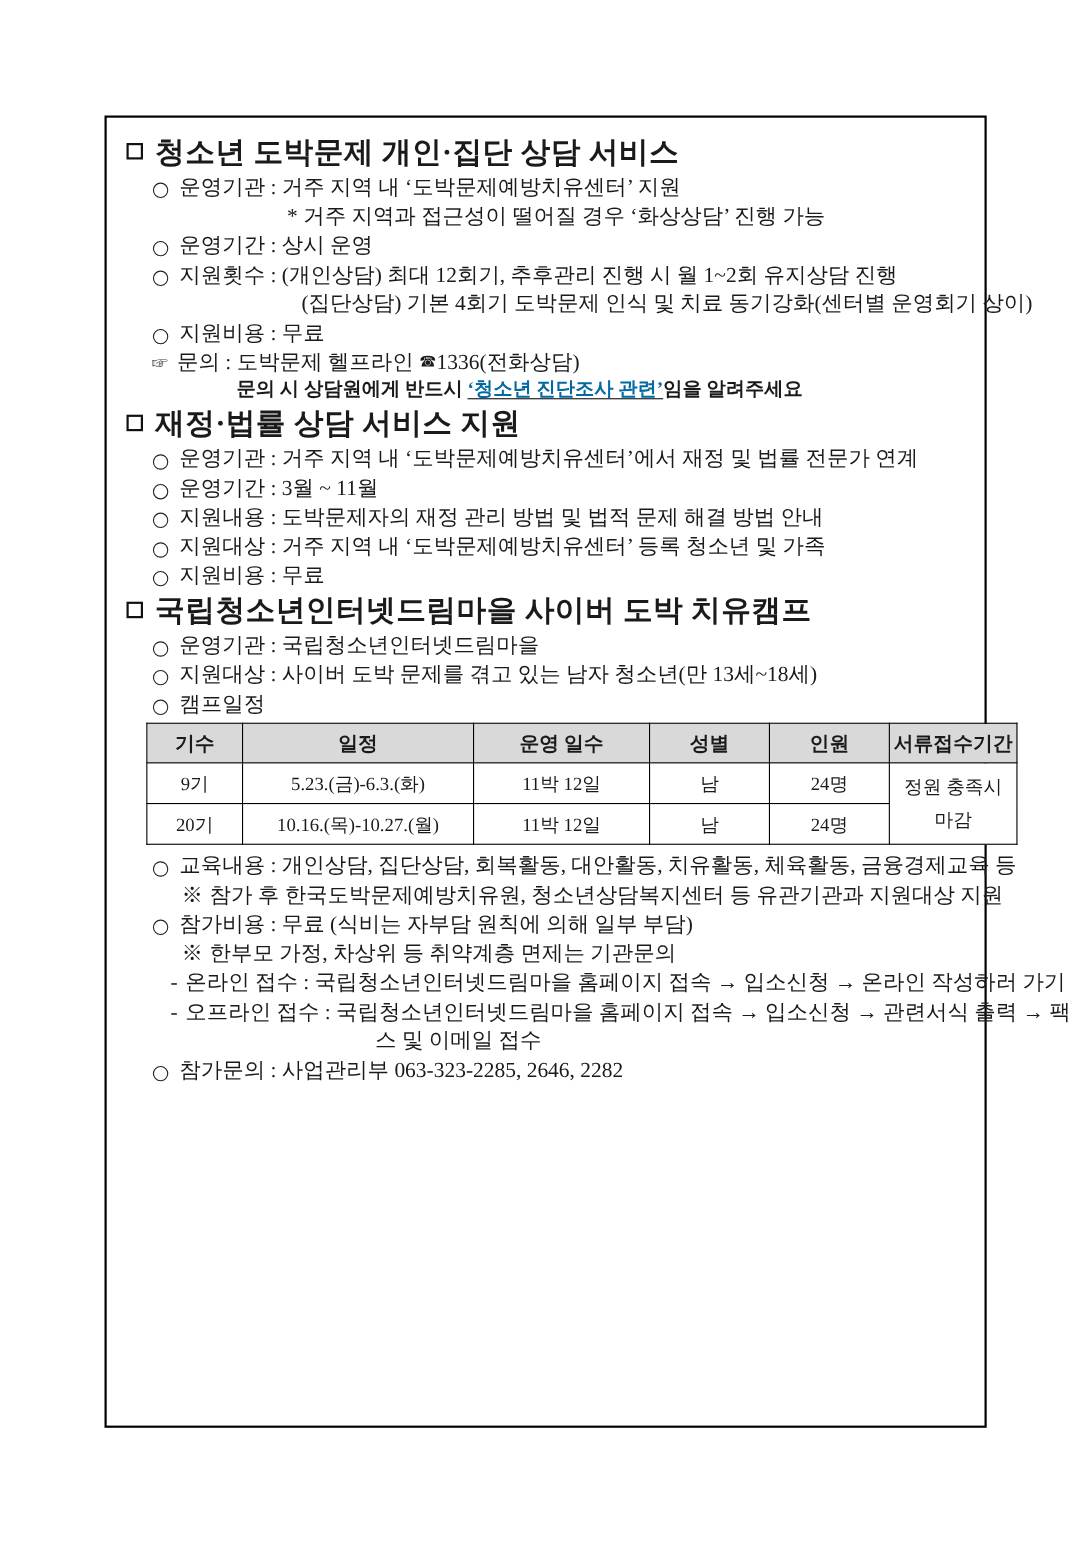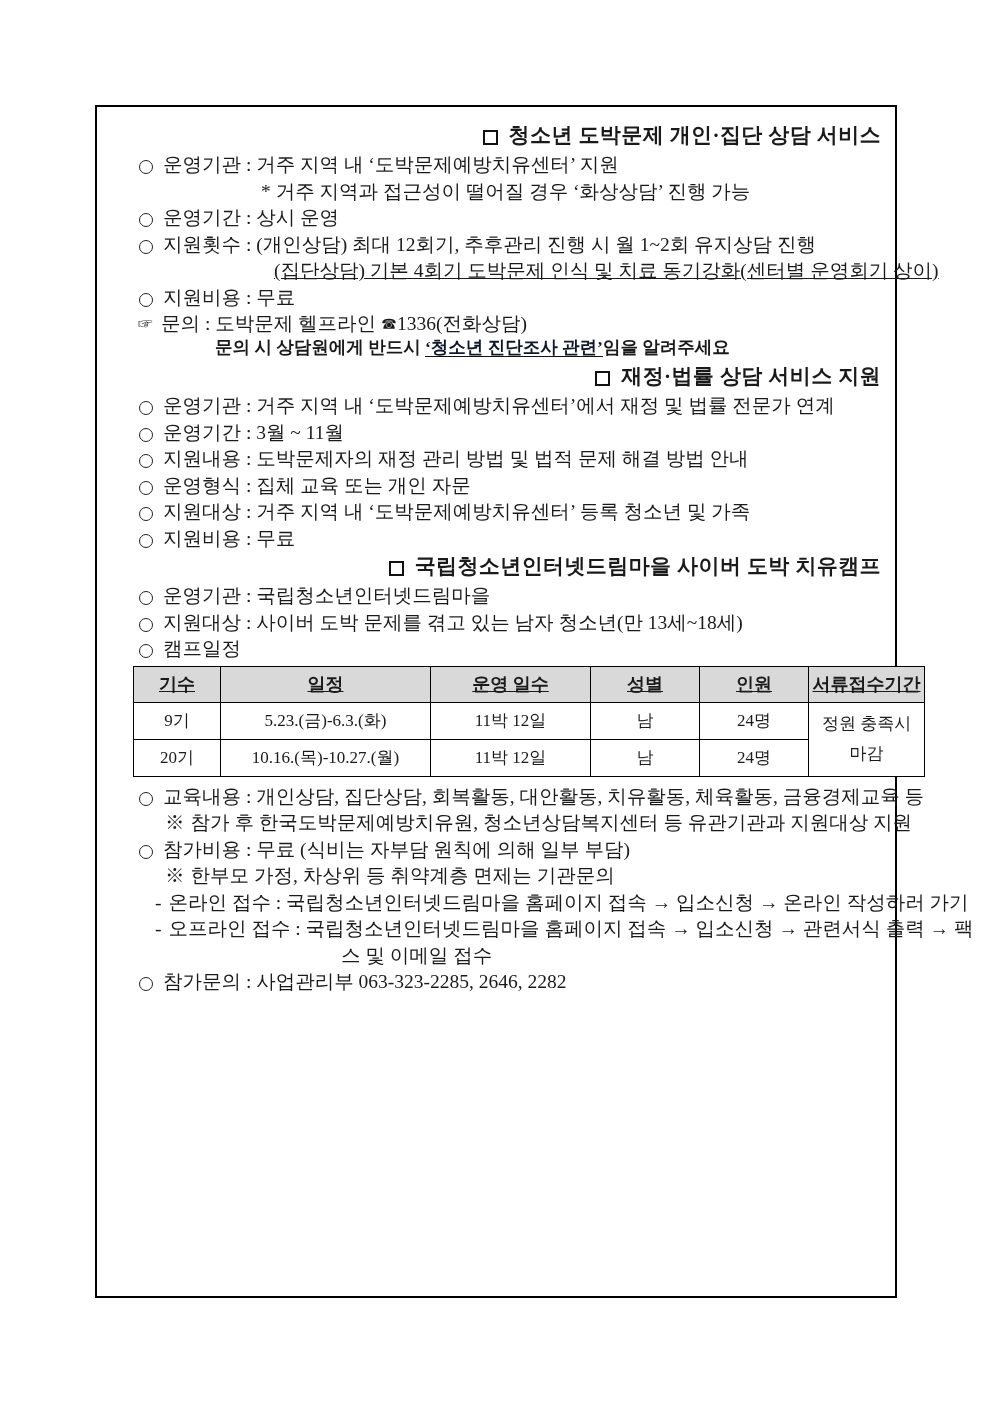--- a/index.html
+++ b/index.html
@@ -34,25 +34,24 @@
     line-height: 1.0;
   }
 
   
   .section { margin-bottom: 2px; }
 
   .section-heading {
     display: flex;
     align-items: flex-start;
     font-weight: bold;
-    font-size: 21px;
+    font-size: 27px;
     letter-spacing: 0.4px;
     margin: 0 0 9px 0;
     padding-left: 4px;
-    justify-content: flex-end;
   }
   .section-heading.tight { margin-top: 8px; }
   .sq-marker {
     display: inline-block;
     width: 15px;
     height: 15px;
     border: 2.2px solid #111;
     box-sizing: border-box;
     margin-right: 11px;
     margin-top: 5px;
@@ -78,21 +77,21 @@
     margin-top: 5px;
     flex: 0 0 auto;
   }
   .bullet-text { white-space: nowrap; }
 
   .cont-line {
     margin: 0 0 7px 0;
     white-space: nowrap;
   }
   .cont-line.i1  { padding-left: 150px; }
-  .cont-line.i2  { padding-left: 163px; text-decoration: underline; }
+  .cont-line.i2  { padding-left: 163px; }
   .cont-line.i4  { padding-left: 155px; }
   .cont-line.i7  { padding-left: 230px; }
 
   .dash-line {
     margin: 0 0 7px 0;
     padding-left: 44px;
     white-space: nowrap;
   }
   .dash-mark { margin-right: 7px; }
 
@@ -117,21 +116,21 @@
   }
 
   .emphasis-line {
     margin: 0 0 10px 0;
     padding-left: 104px;
     font-weight: bold;
     font-size: 17.5px;
     white-space: nowrap;
   }
   .red-underline {
-    color: #0f172a;
+    color: #0369a1;
     text-decoration: underline;
     text-underline-offset: 3px;
     text-decoration-color: #111;
     text-decoration-thickness: 1.3px;
   }
 
   
   .camp-table-wrap {
     padding-left: 22px;
     margin: 7px 0 10px 0;
@@ -148,21 +147,20 @@
     text-align: center;
     vertical-align: middle;
     padding: 3px 2px;
     white-space: nowrap;
   }
   table.camp-table thead th {
     background: #d9d9d9;
     font-weight: bold;
     height: 29px;
     font-size: 18px;
-    text-decoration: underline;
   }
   table.camp-table tbody td {
     height: 30px;
     background: #ffffff;
   }
   .col-gisu    { width: 82px; }
   .col-iljeong { width: 205px; }
   .col-ilsu    { width: 155px; }
   .col-gender  { width: 104px; }
   .col-inwon   { width: 104px; }
@@ -236,24 +234,20 @@
         <span class="circ-marker"></span>
         <span class="bullet-text">운영기관 : 거주 지역 내 ‘도박문제예방치유센터’에서 재정 및 법률 전문가 연계</span>
       </div>
       <div class="bullet-line">
         <span class="circ-marker"></span>
         <span class="bullet-text">운영기간 : 3월 ~ 11월</span>
       </div>
       <div class="bullet-line">
         <span class="circ-marker"></span>
         <span class="bullet-text">지원내용 : 도박문제자의 재정 관리 방법 및 법적 문제 해결 방법 안내</span>
-      </div>
-      <div class="bullet-line">
-        <span class="circ-marker"></span>
-        <span class="bullet-text">운영형식 : 집체 교육 또는 개인 자문</span>
       </div>
       <div class="bullet-line">
         <span class="circ-marker"></span>
         <span class="bullet-text">지원대상 : 거주 지역 내 ‘도박문제예방치유센터’ 등록 청소년 및 가족</span>
       </div>
       <div class="bullet-line">
         <span class="circ-marker"></span>
         <span class="bullet-text">지원비용 : 무료</span>
       </div>
     </div>

